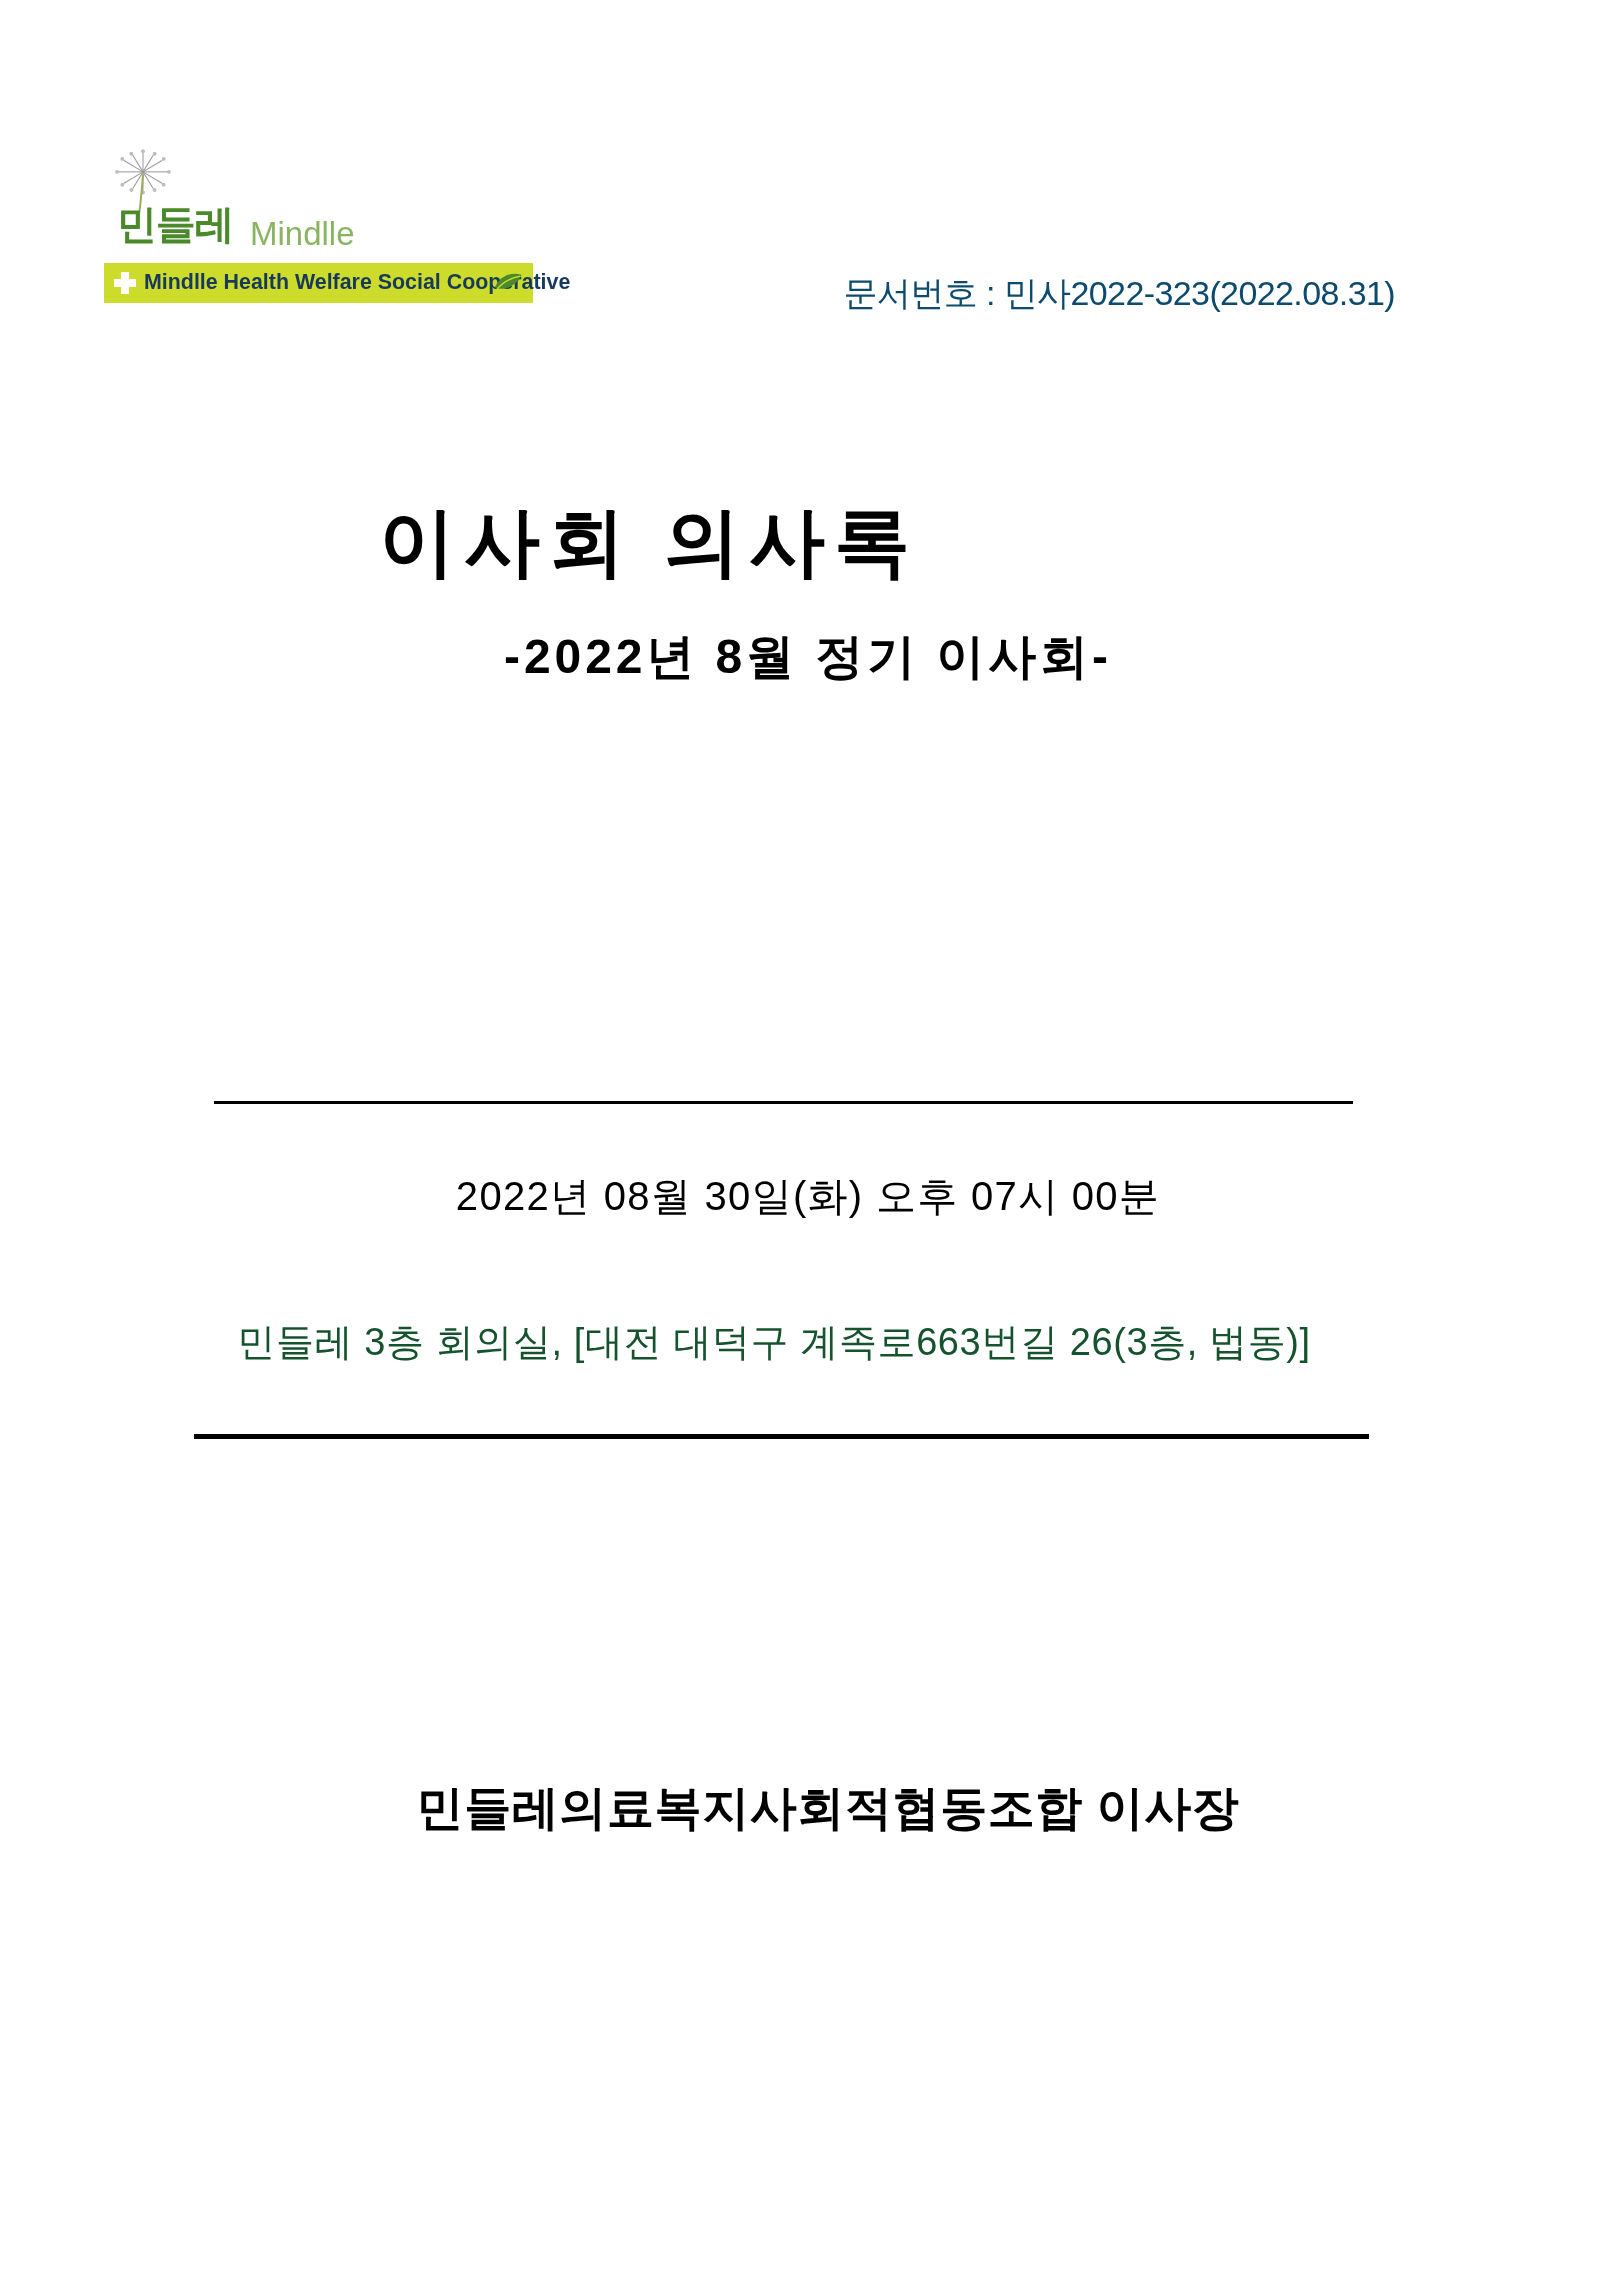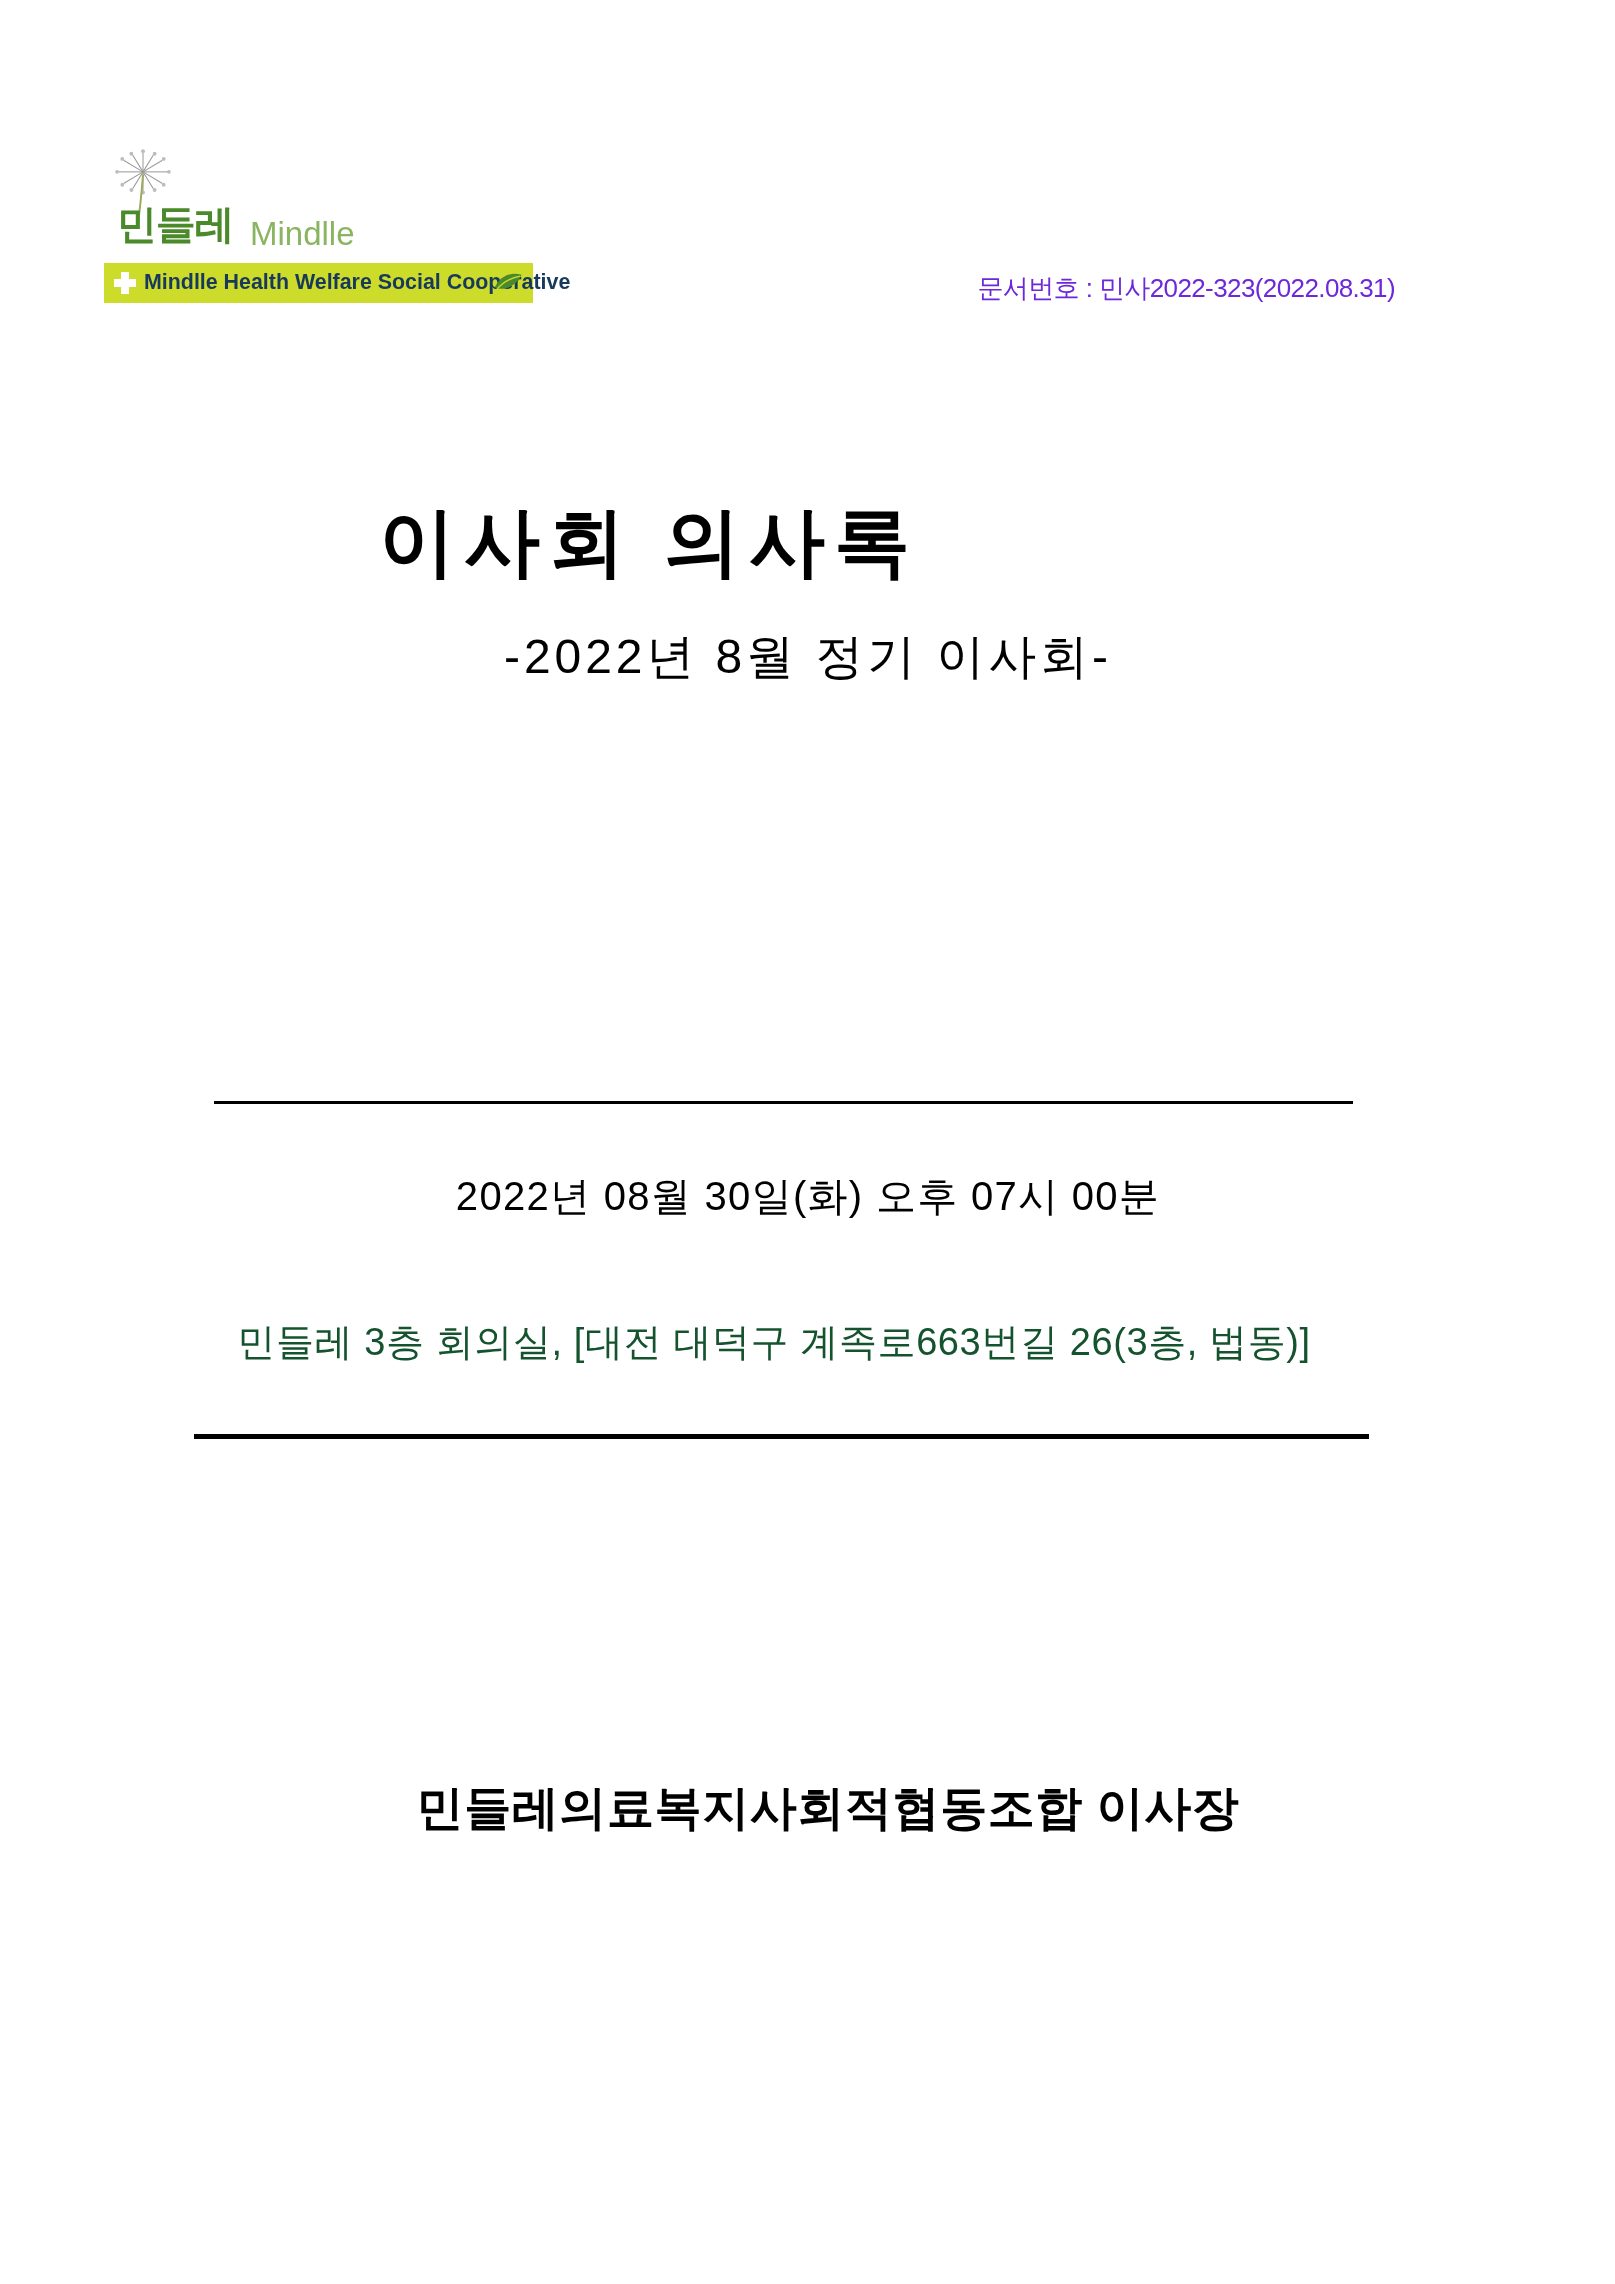--- a/index.html
+++ b/index.html
@@ -99,24 +99,24 @@
     right: 10.4px;
     top: 7.8px;
     width: 31px;
     height: 23px;
   }
 
   .doc-number {
     position: absolute;
     right: 97px;
     top: 271px;
-    font-size: 26px;
+    font-size: 34px;
     letter-spacing: -0.6px;
     white-space: nowrap;
-    color: #6d28d9;
+    color: #0c4a6e;
   }
 
   
   .main-title {
     position: absolute;
     left: 0;
     top: 492px;
     width: 1298px;
     text-align: center;
     font-size: 76px;
@@ -124,21 +124,21 @@
     letter-spacing: 9px;
     color: #000000;
   }
   .sub-title {
     position: absolute;
     left: 0;
     top: 625px;
     width: 1616px;
     text-align: center;
     font-size: 48px;
-    font-weight: normal;
+    font-weight: bold;
     letter-spacing: 3.9px;
     color: #000000;
   }
 
   
   .rule {
     position: absolute;
     background: #000000;
   }
   .rule.top {

